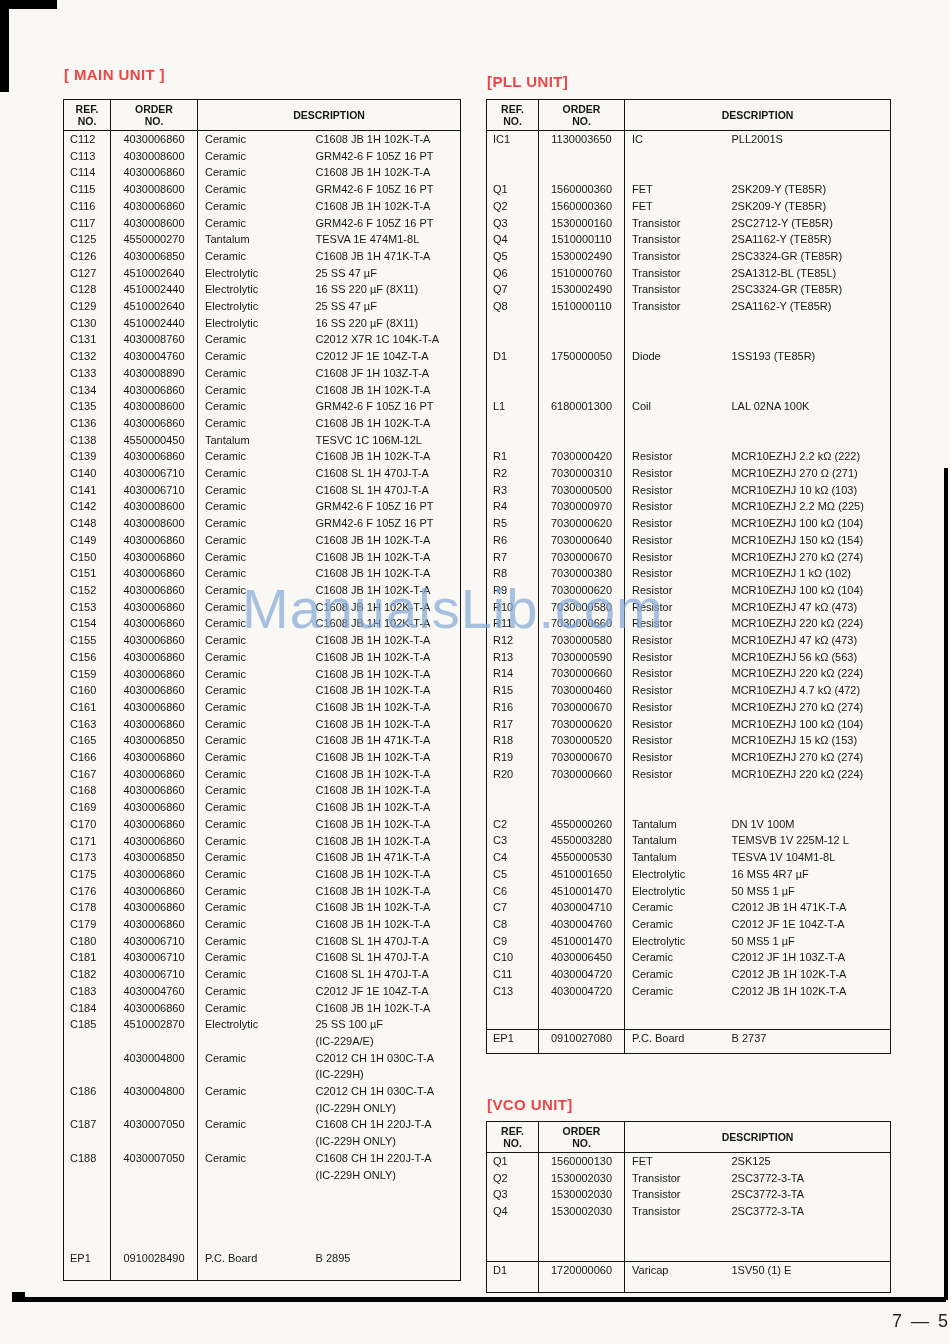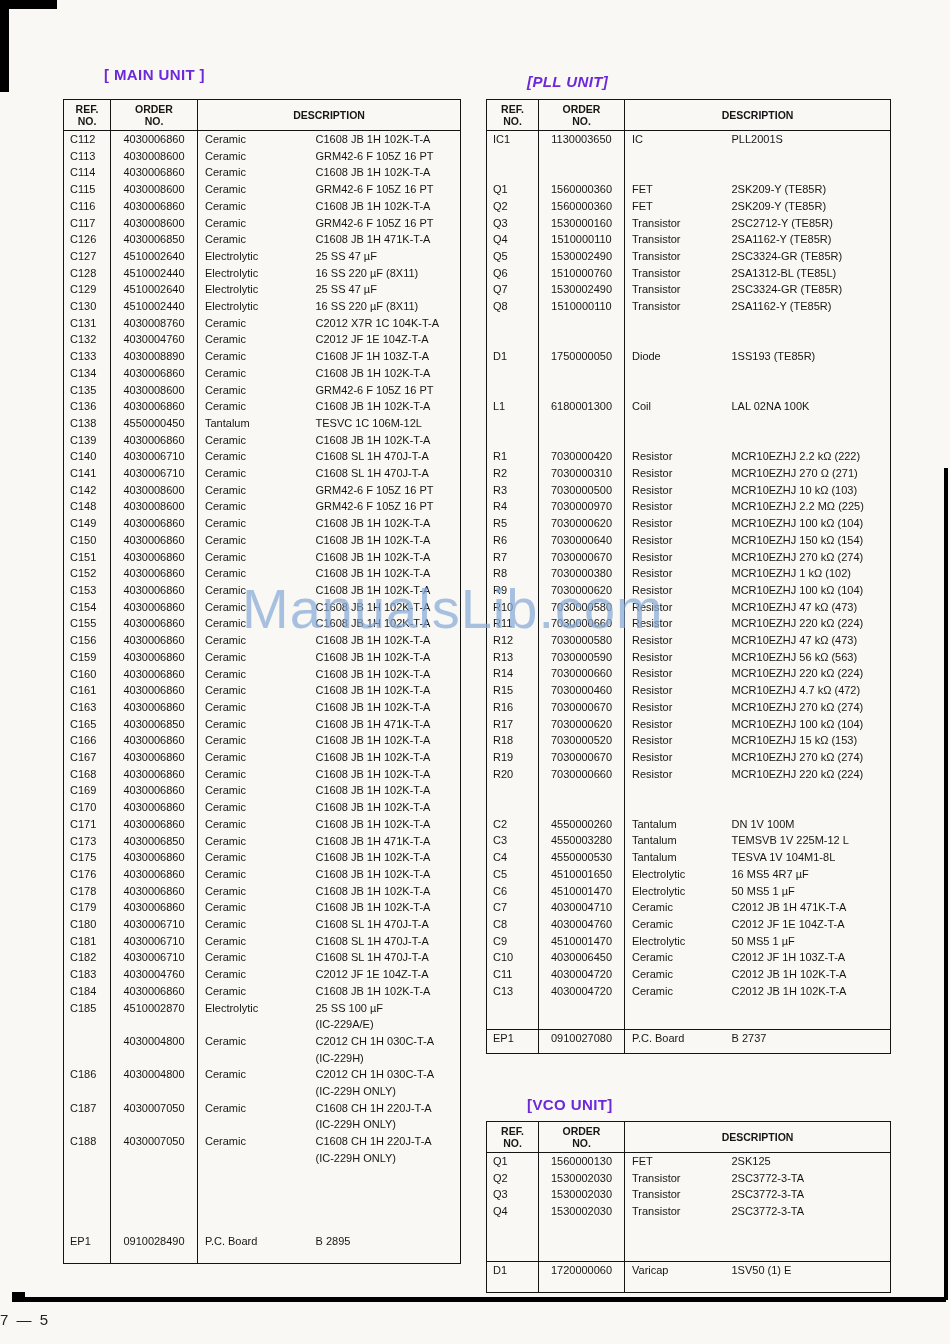--- a/index.html
+++ b/index.html
@@ -5,21 +5,21 @@
   * { margin:0; padding:0; box-sizing:border-box; }
   html,body { width:950px; height:1344px; }
   body {
     position:relative;
     background:#f9f8f4;
     font-family:"Liberation Sans","DejaVu Sans",sans-serif;
     color:#161616;
     overflow:hidden;
   }
   .block { position:absolute; }
-  .unit-title { font-weight:bold; font-size:15px; letter-spacing:0.4px; color:#6d28d9;margin-left:40px; }
+  .unit-title { font-weight:bold; font-size:15px; letter-spacing:0.4px; color:#ef4444; }
 
   table.parts { border-collapse:collapse; width:100%; table-layout:fixed; background:transparent; }
   table.parts { border:1.7px solid #151515; }
   .parts thead th {
     border-bottom:1.5px solid #151515;
     font-size:10.5px; font-weight:bold; text-align:center;
     white-space:pre-line; height:31px; line-height:12.5px;
     vertical-align:middle; padding:2px 0;
   }
   .parts th.h-ref, .parts th.h-order { border-right:1.5px solid #151515; }
@@ -34,21 +34,21 @@
   tr.rule-above td { border-top:1.5px solid #151515; }
 
   .watermark {
     position:absolute; left:242px; top:576px; z-index:9;
     font-size:56px; font-weight:normal; letter-spacing:1px;
     color:rgba(136,171,216,0.72);
     pointer-events:none;
   }
   .footer {
     position:absolute; left:0; width:100%; top:1311px;
-    text-align:left; font-size:15px; letter-spacing:2px; color:#222;
+    text-align:right; font-size:18px; letter-spacing:2px; color:#222;
   }
   .artifact { position:absolute; background:#000; }
 </style>
 </head>
 <body>
 
 <div class="artifact" style="left:0;top:0;width:9px;height:92px;"></div>
 <div class="artifact" style="left:0;top:0;width:57px;height:9px;"></div>
 <div class="artifact" style="left:944px;top:468px;width:4px;height:832px;"></div>
 <div class="artifact" style="left:12px;top:1297px;width:934px;height:5px;"></div>
@@ -104,20 +104,26 @@
           <td class="c-type">Ceramic</td>
           <td class="c-part">C1608 JB 1H 102K-T-A</td>
         </tr>
         <tr>
           <td class="c-ref">C117</td>
           <td class="c-order">4030008600</td>
           <td class="c-type">Ceramic</td>
           <td class="c-part">GRM42-6 F 105Z 16 PT</td>
         </tr>
         <tr>
+          <td class="c-ref">C125</td>
+          <td class="c-order">4550000270</td>
+          <td class="c-type">Tantalum</td>
+          <td class="c-part">TESVA 1E 474M1-8L</td>
+        </tr>
+        <tr>
           <td class="c-ref">C126</td>
           <td class="c-order">4030006850</td>
           <td class="c-type">Ceramic</td>
           <td class="c-part">C1608 JB 1H 471K-T-A</td>
         </tr>
         <tr>
           <td class="c-ref">C127</td>
           <td class="c-order">4510002640</td>
           <td class="c-type">Electrolytic</td>
           <td class="c-part">25 SS 47 µF</td>
@@ -436,21 +442,21 @@
         <tr style="height: 13.36px;">
           <td class="c-ref"></td>
           <td class="c-order"></td>
           <td class="c-type"></td>
           <td class="c-part"></td>
         </tr>
       </tbody>
   </table>
 </div>
 
-<div class="block unit-title" style="left:487px;top:73px;font-style:italic;">[PLL UNIT]</div>
+<div class="block unit-title" style="left:487px;top:73px;">[PLL UNIT]</div>
 
 <div class="block" style="left:486px;top:99px;width:404px;">
   <table class="parts">
     <colgroup>
         <col style="width:52px">
         <col style="width:86px">
         <col style="width:102px">
         <col style="width:164px">
       </colgroup>
     <thead>

